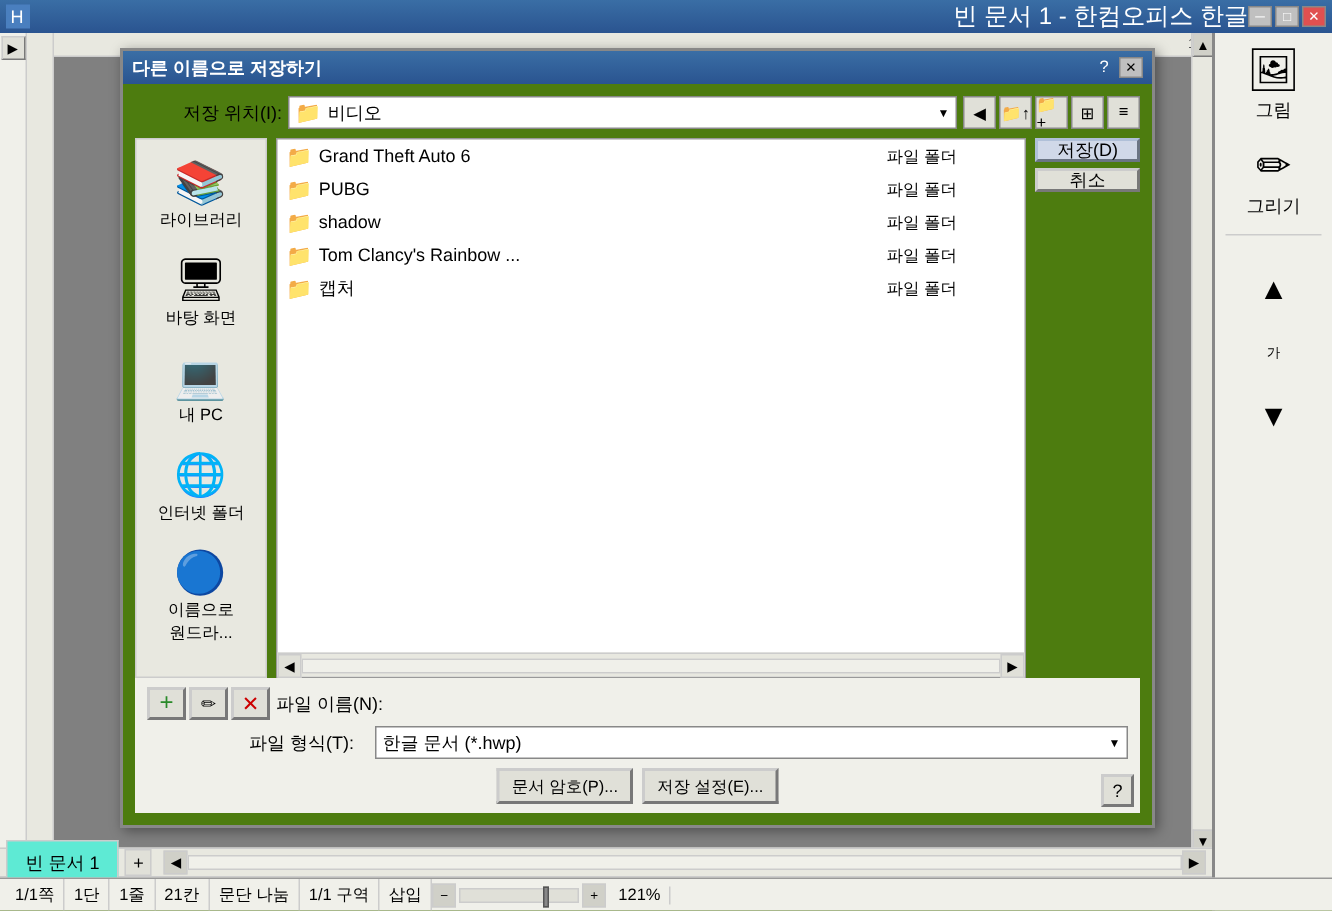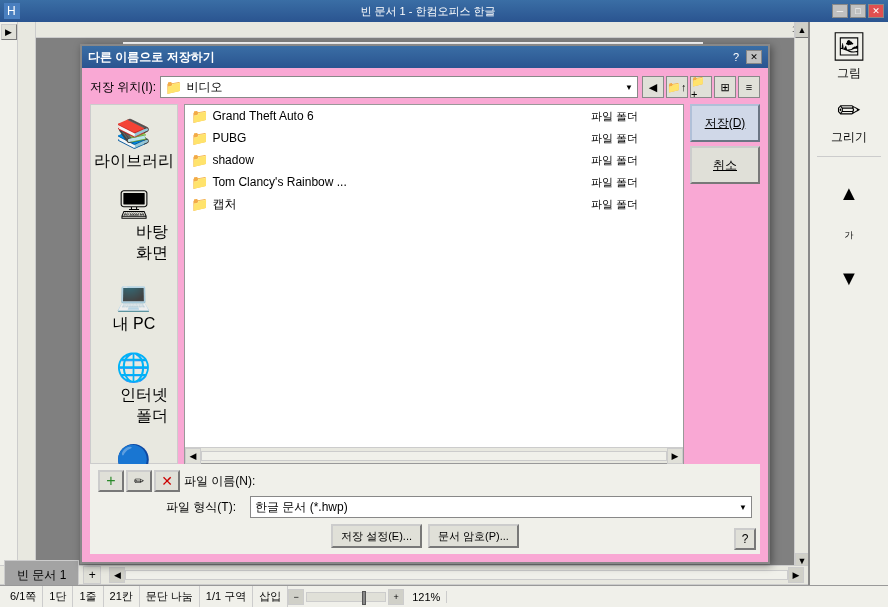--- a/index.html
+++ b/index.html
@@ -10,22 +10,22 @@
       background: linear-gradient(to bottom, #3a6ea5, #2a5490);
       color: white;
       height: 22px;
       display: flex;
       align-items: center;
       padding: 0 4px;
       position: relative;
     }
     .title-bar-text {
       flex: 1;
-      text-align: center;
-      font-size: 11px;
+      text-align: right;
+      font-size: 16px;
     }
     .title-bar-icon {
       width: 16px; height: 16px;
       background: #4a7fbf;
       margin-right: 4px;
       display: flex; align-items: center; justify-content: center;
     }
     .title-bar-buttons {
       display: flex; gap: 2px;
     }
@@ -49,24 +49,24 @@
       padding: 2px 6px;
       cursor: pointer;
       font-size: 12px;
       display: flex; align-items: center;
     }
     .menu-sep { width: 1px; height: 16px; background: #ccc; margin: 0 2px; }
 
     
     .save-dialog {
       position: absolute;
-      top: 44px;
+      top: 32px;
       left: 80px;
       width: 690px;
-      background: #f9a8d4;
+      background: #4d7c0f;
       border: 2px solid #888;
       box-shadow: 2px 2px 8px rgba(0,0,0,0.4);
       z-index: 100;
     }
     .dialog-title-bar {
       background: linear-gradient(to bottom, #3a6ea5, #2a5490);
       color: white;
       height: 22px;
       display: flex;
       align-items: center;
@@ -86,21 +86,21 @@
 
     .dialog-body { padding: 8px; }
 
     
     .location-bar {
       display: flex;
       align-items: center;
       margin-bottom: 6px;
       gap: 4px;
     }
-    .location-label { font-size: 12px; white-space: nowrap; }
+    .location-label { font-size: 12px; white-space: nowrap; margin-left: 32px; }
     .location-select {
       flex: 1;
       height: 22px;
       border: 1px solid #888;
       background: white;
       padding: 0 4px;
       font-size: 12px;
       display: flex;
       align-items: center;
       position: relative;
@@ -143,21 +143,21 @@
       align-items: center;
       cursor: pointer;
       width: 76px;
       padding: 4px;
       text-align: center;
     }
     .nav-icon {
       width: 32px; height: 32px;
       margin-bottom: 2px;
     }
-    .nav-label { font-size: 16px; text-align: right; word-break: keep-all; }
+    .nav-label { font-size: 11px; text-align: center; word-break: keep-all; }
 
     
     .file-list-area {
       flex: 1;
       border: 1px solid #999;
       background: white;
       display: flex;
       flex-direction: column;
     }
     .file-list-header {
@@ -225,26 +225,26 @@
     }
 
     
     .right-buttons {
       display: flex;
       flex-direction: column;
       gap: 4px;
       width: 70px;
     }
     .action-btn {
-      height: 38px;
+      height: 16px;
       background: #e0e0d8;
       border: 2px outset #ccc;
       cursor: pointer;
       font-size: 12px;
-      display: flex; align-items: center; justify-content: center; text-decoration: underline;
+      display: flex; align-items: center; justify-content: center;
     }
     .action-btn.primary {
       background: #d0d8e8;
       border: 2px outset #b0c0d8;
     }
 
     
     .dialog-bottom {
       padding: 6px 8px;
       background: #f0f0ea;
@@ -597,44 +597,44 @@
       <div style="display:flex;align-items:center;gap:4px;">
         <div style="width:64px;"></div>
         <div class="bottom-label">파일 형식(T):</div>
         <div class="bottom-select" style="flex:1;">
           <span>한글 문서 (*.hwp)</span>
           <span class="select-arrow">▼</span>
         </div>
       </div>
 
       <div class="pw-btns" style="margin-top:6px;justify-content:center;">
+        <div class="pw-btn">문서 암호(P)...</div>
         <div class="pw-btn">저장 설정(E)...</div>
-        <div class="pw-btn">문서 암호(P)...</div>
       </div>
 
       <div class="help-btn" style="position:absolute;right:4px;bottom:4px;">?</div>
     </div>
   </div>
 </div>
 
 <div style="position:absolute;bottom:22px;left:0;right:80px;height:20px;background:#e8e8e0;border-top:1px solid #ccc;border-bottom:1px solid #ccc;display:flex;align-items:center;padding:0 4px;">
-  <div style="height:18px;padding:15px 12px;background:#a3a3a3;border:1px solid #ccc;border-bottom:none;display:flex;align-items:center;font-size:11px;cursor:pointer;">
+  <div style="height:18px;padding:15px 12px;background:#5eead4;border:1px solid #ccc;border-bottom:none;display:flex;align-items:center;font-size:11px;cursor:pointer;">
     <span>빈 문서 1</span>
   </div>
   <div style="width:18px;height:18px;background:#e0e0d8;border:1px solid #ccc;display:flex;align-items:center;justify-content:center;cursor:pointer;margin-left:4px;font-size:12px;">+</div>
 
   <div style="flex:1;display:flex;align-items:center;margin-left:8px;">
     <div style="width:16px;height:16px;background:#d0d0c8;border:1px solid #ccc;cursor:pointer;display:flex;align-items:center;justify-content:center;font-size:9px;">◀</div>
     <div style="flex:1;height:10px;background:#f0f0ea;border:1px solid #ccc;"></div>
     <div style="width:16px;height:16px;background:#d0d0c8;border:1px solid #ccc;cursor:pointer;display:flex;align-items:center;justify-content:center;font-size:9px;">▶</div>
   </div>
 </div>
 
 <div class="status-bar">
-  <div class="status-item">6/1쪽</div>
+  <div class="status-item">1/1쪽</div>
   <div class="status-item">1단</div>
   <div class="status-item">1줄</div>
   <div class="status-item">21칸</div>
   <div class="status-item">문단 나눔</div>
   <div class="status-item">1/1 구역</div>
   <div class="status-item">삽입</div>
   <div style="display:flex;align-items:center;gap:2px;">
     <div style="width:16px;height:16px;background:#d0d0c8;border:1px solid #ccc;cursor:pointer;font-size:9px;display:flex;align-items:center;justify-content:center;">−</div>
     <div style="width:80px;height:10px;background:#e0e0d8;border:1px solid #ccc;position:relative;">
       <div style="position:absolute;left:70%;top:-2px;width:4px;height:14px;background:#888;border:1px solid #555;"></div>

